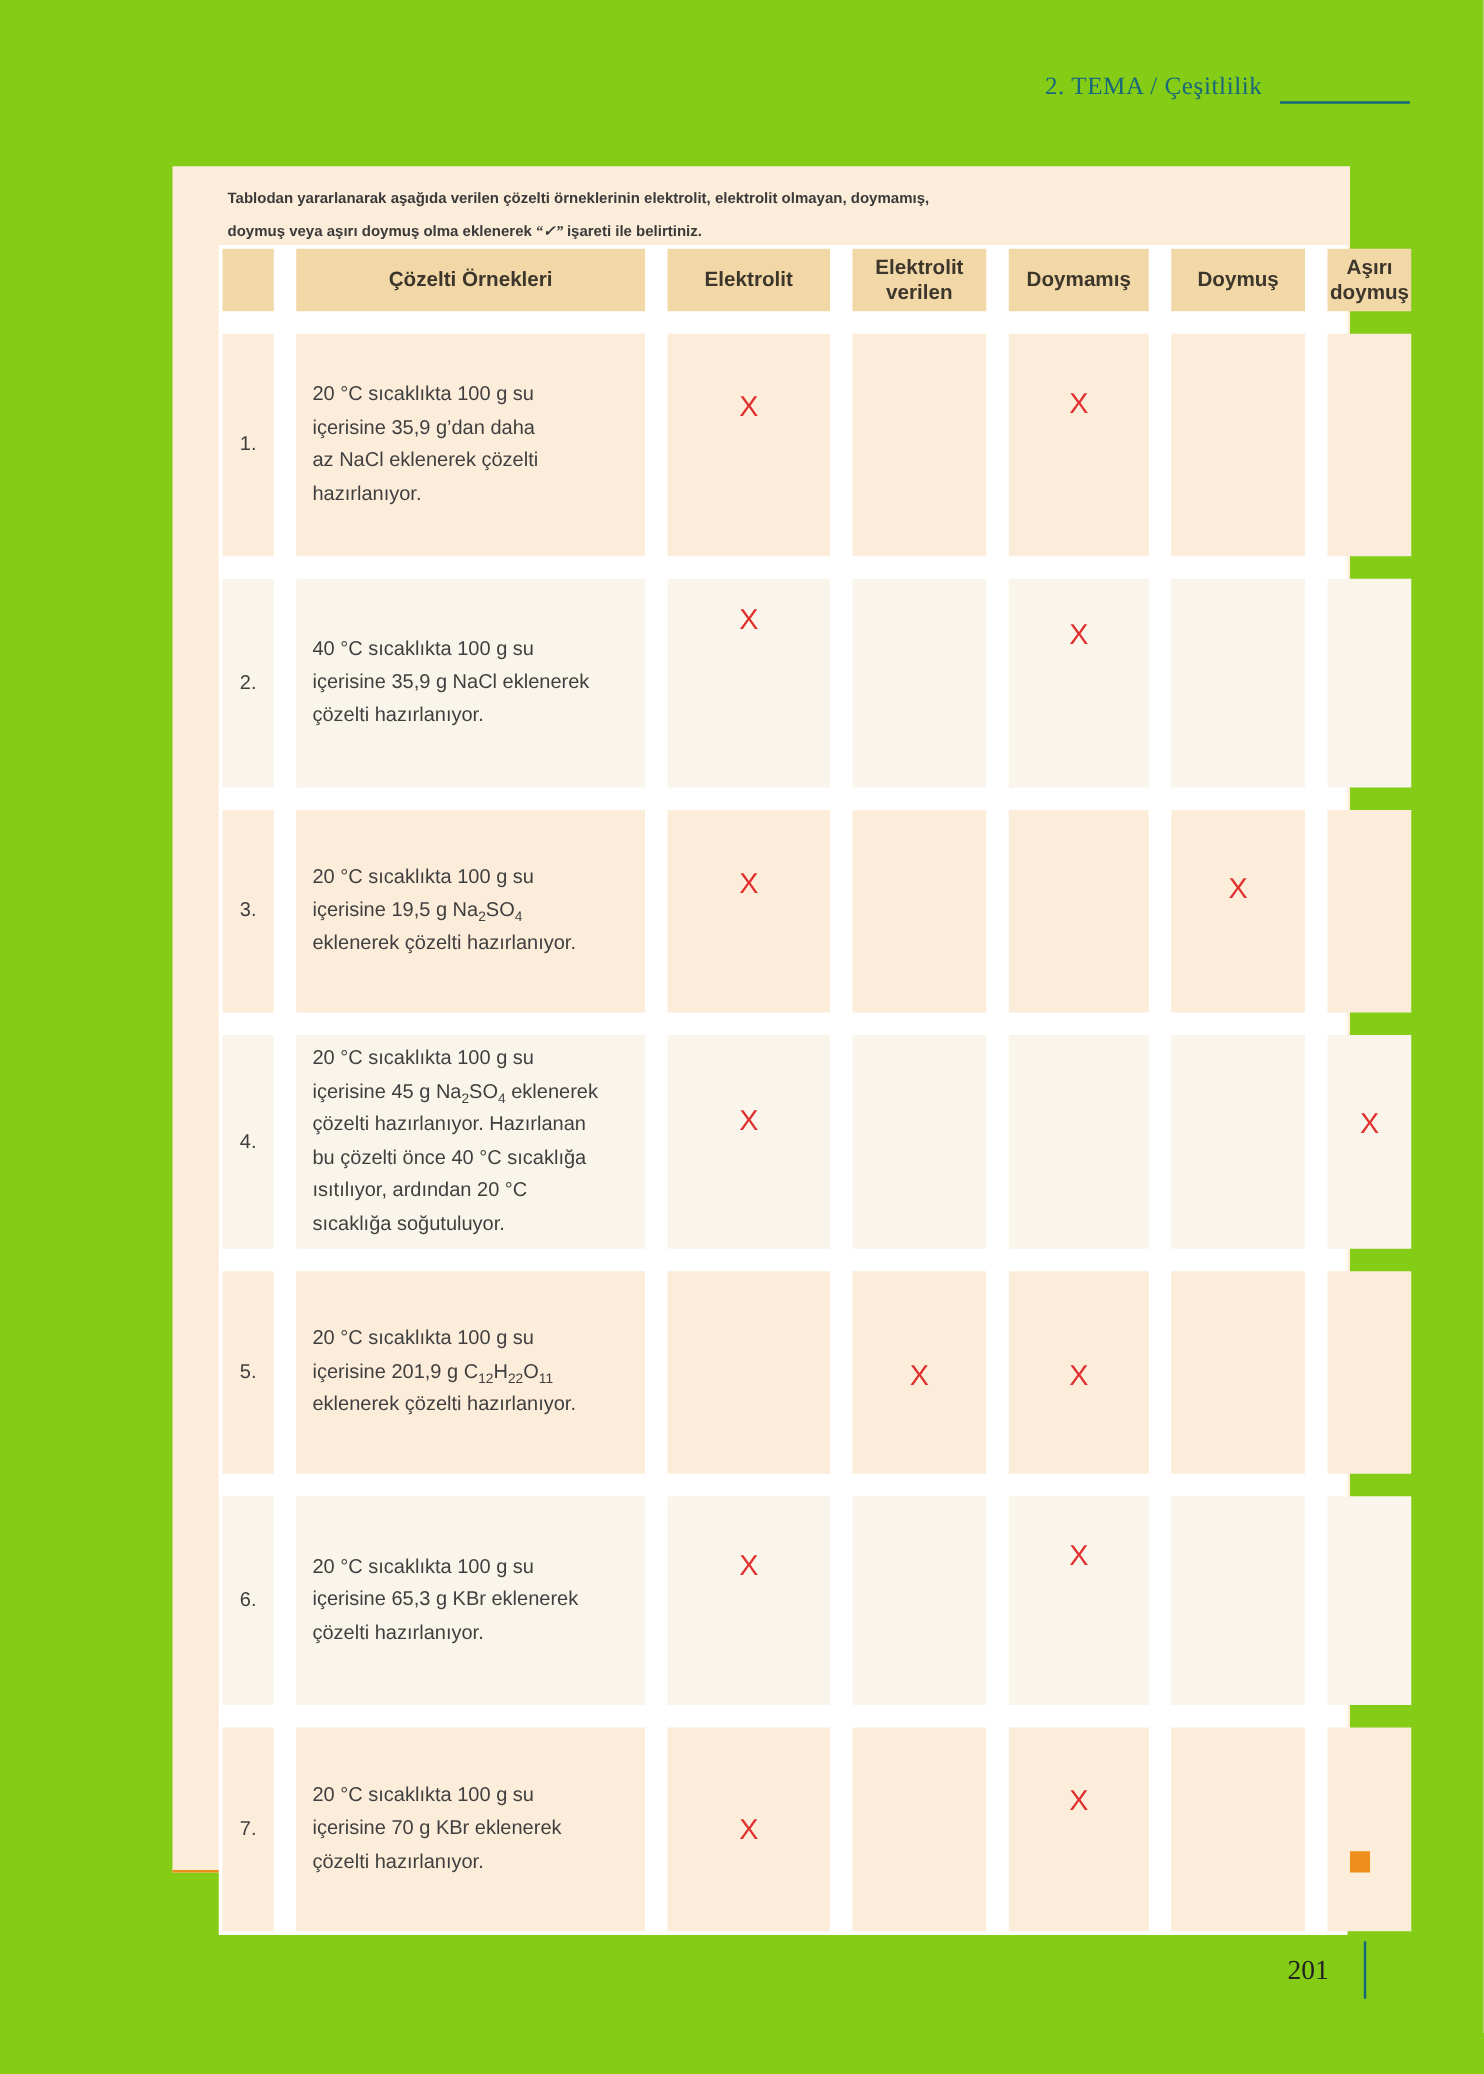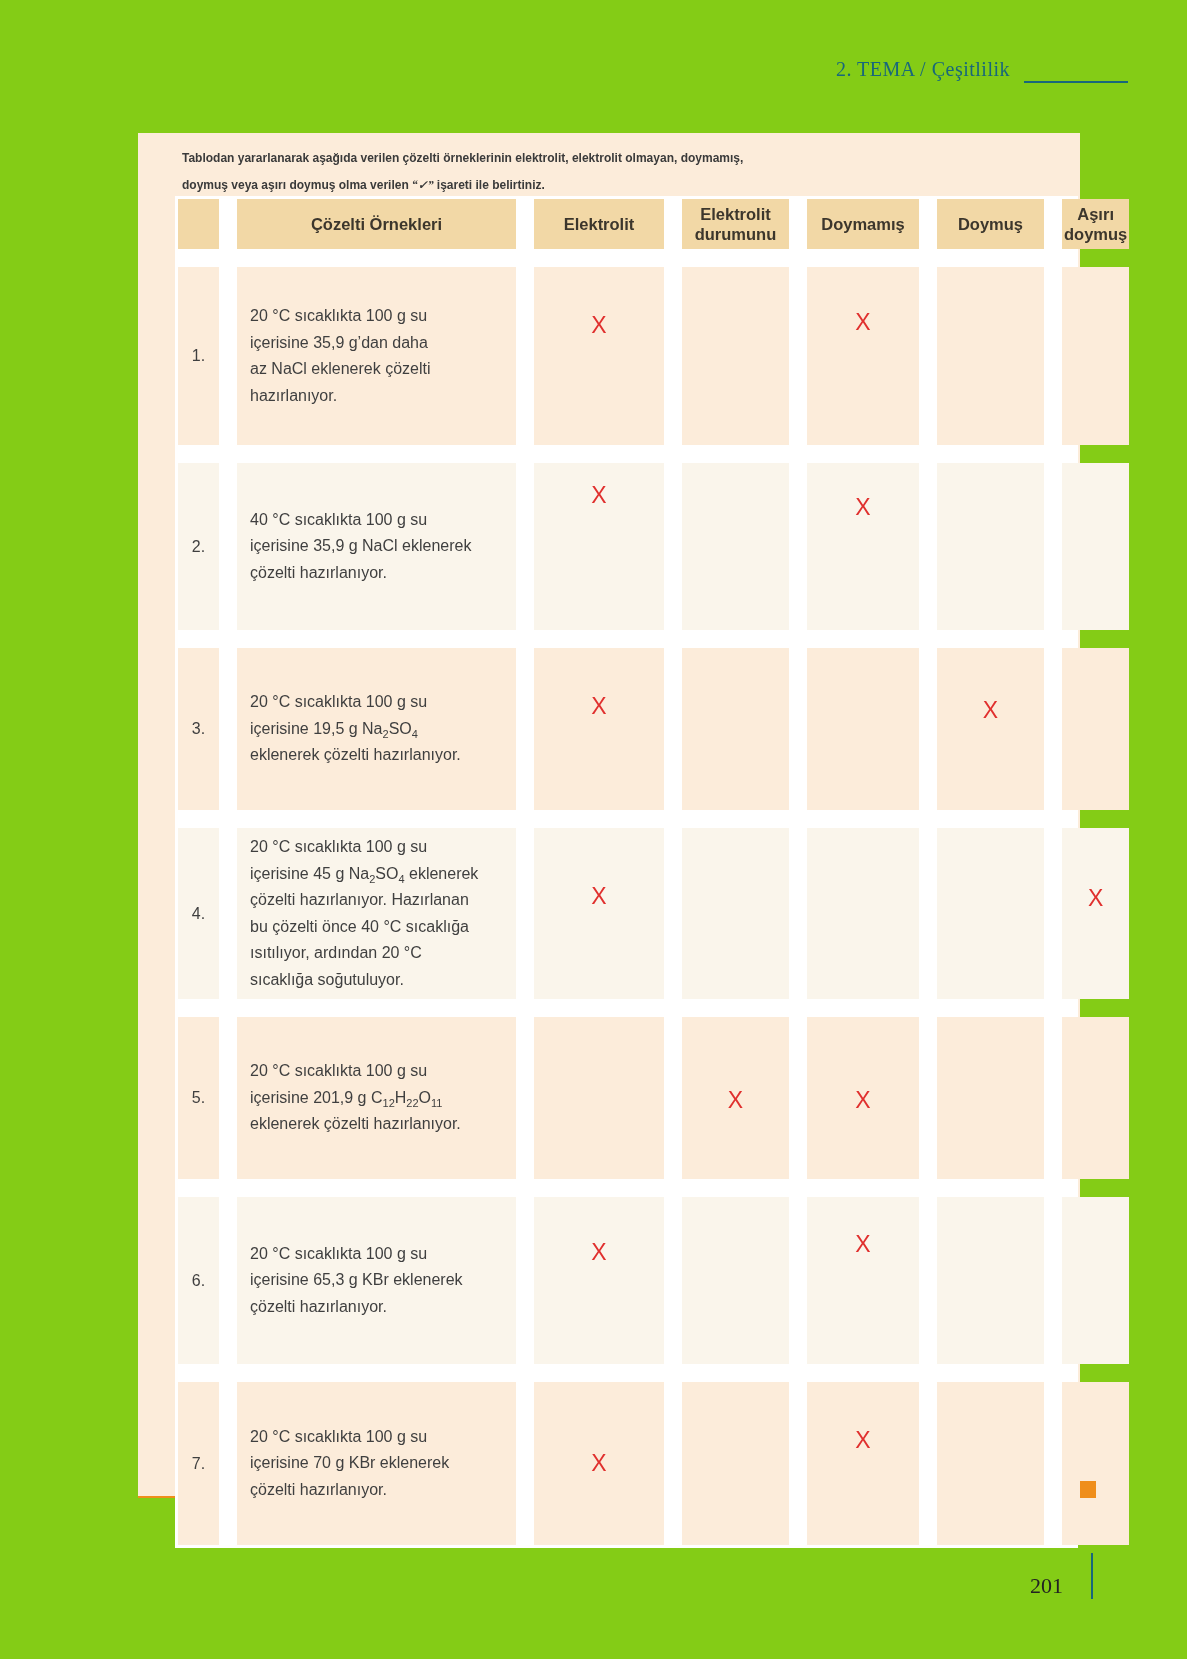--- a/index.html
+++ b/index.html
@@ -32,45 +32,45 @@
   .num{display:flex;align-items:center;justify-content:center;font-size:16px;color:#3f3f3f;}
   .desc{display:flex;flex-direction:column;justify-content:center;
         padding:12px 0 12px 13px;font-size:16px;color:#3f3f3f;line-height:26.5px;}
   .desc sub{font-size:11px;line-height:0;}
   .mark{position:relative;}
   .xmark{position:absolute;left:0;right:0;text-align:center;color:#e0302e;
          font-size:23px;line-height:22px;}
 
   
   .pagenum-wrap{position:absolute;left:1030px;top:1553px;height:46px;
-                display:flex;align-items:flex-end;gap:28px;}
+                display:flex;align-items:center;gap:28px;}
   .pagenum{font-family:"Liberation Serif",serif;font-size:22px;color:#222222;}
   .pagenum-rule{width:2px;height:46px;background:#18677b;}
 </style>
 </head>
 <body>
 
 <div class="page">
 
   <div class="tema">
     <span>2. TEMA / Çeşitlilik</span>
   </div>
   <div class="tema-rule"></div>
 
   <div class="panel">
     <div class="instruction">
       <div>Tablodan yararlanarak aşağıda verilen çözelti örneklerinin elektrolit, elektrolit olmayan, doymamış,</div>
-      <div><span>doymuş veya aşırı doymuş olma verilen</span><span class="check">“✓”</span><span>işareti ile belirtiniz.</span></div>
+      <div><span>doymuş veya aşırı doymuş olma eklenerek</span><span class="check">“✓”</span><span>işareti ile belirtiniz.</span></div>
     </div>
 
     <div class="table" id="tbl" style="grid-template-rows: 50px 178px 167px 162px 171px 162px 167px 163px;">
         <div class="hd"></div>
         <div class="hd">Çözelti Örnekleri</div>
         <div class="hd">Elektrolit</div>
-        <div class="hd">Elektrolit durumunu</div>
+        <div class="hd">Elektrolit verilen</div>
         <div class="hd">Doymamış</div>
         <div class="hd">Doymuş</div>
         <div class="hd">Aşırı doymuş</div>
         <div class="num c-odd">1.</div>
         <div class="desc c-odd">
           <div>20 °C sıcaklıkta 100 g su</div>
           <div>içerisine 35,9 g’dan daha</div>
           <div>az NaCl eklenerek çözelti</div>
           <div>hazırlanıyor.</div>
         </div>

